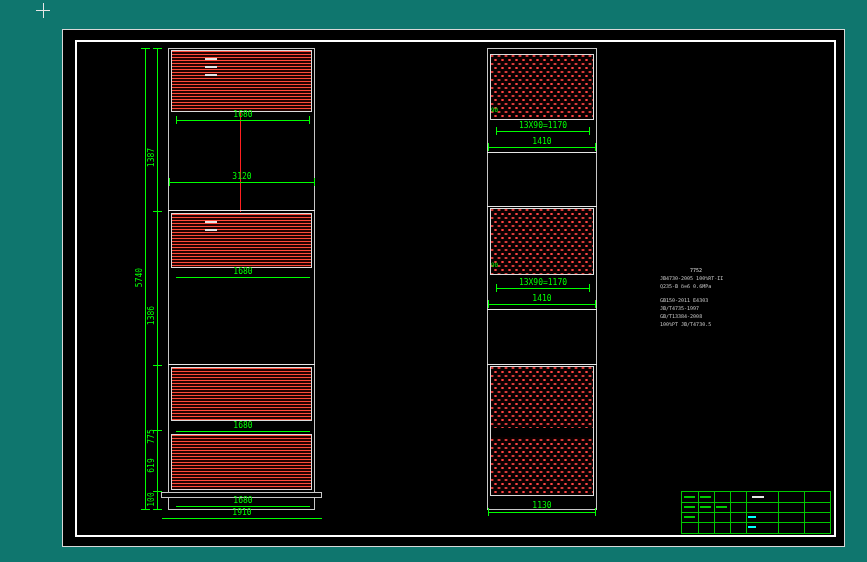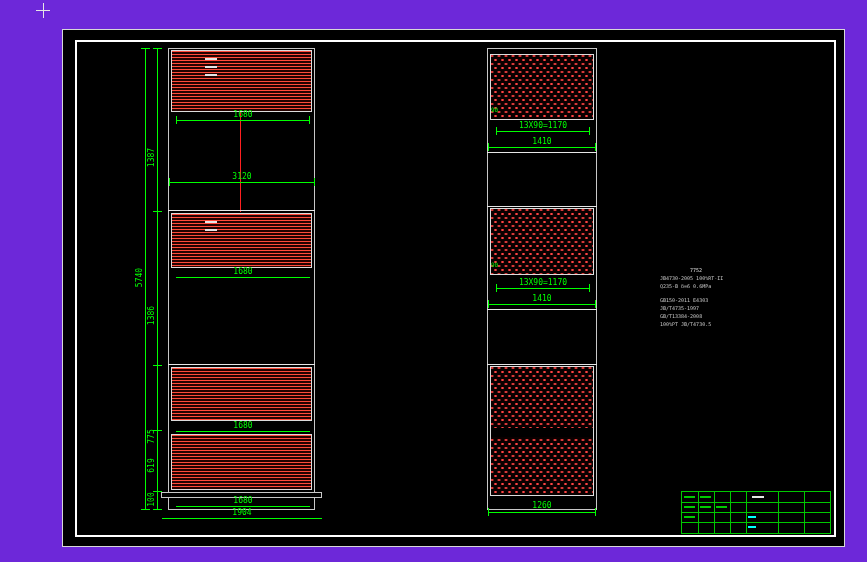--- a/index.html
+++ b/index.html
@@ -1,16 +1,16 @@
 <!DOCTYPE html>
 <html><head>
 <meta charset="utf-8">
 <style>
   html,body{margin:0;padding:0;background:#222;}
-  #canvas{position:relative;width:867px;height:562px;background:#6d28d9;overflow:hidden;
+  #canvas{position:relative;width:867px;height:562px;background:#0f766e;overflow:hidden;
           font-family:"DejaVu Sans Mono",monospace;}
   .a{position:absolute;}
   .wl{background:#e6e6e6;}           
   .gl{background:#00ff00;}           
   .rl{background:#ff2020;}           
   .gt{color:#00ff00;font-size:8px;line-height:9px;text-align:center;white-space:nowrap;}
   .sm{font-size:6px;line-height:7px;text-align:left;}
   .vt{transform:rotate(-90deg);transform-origin:center;width:34px;}
   .louver{border:1px solid #dcdcdc;box-sizing:border-box;
           background:repeating-linear-gradient(to bottom,#ff4a3a 0px,#ff4a3a 1px,#240200 1px,#240200 3px);}
@@ -68,21 +68,21 @@
 
   <div class="a gt" style="left:176px;top:421px;width:134px;">1680</div>
   <div class="a gl" style="left:176px;top:431px;width:134px;height:1px;"></div>
 
   <div class="a louver" style="left:171px;top:434px;width:141px;height:56px;"></div>
 
   <div class="a outline" style="left:161px;top:492px;width:161px;height:6px;"></div>
 
   <div class="a gt" style="left:176px;top:496px;width:134px;">1680</div>
   <div class="a gl" style="left:176px;top:506px;width:134px;height:1px;"></div>
-  <div class="a gt" style="left:162px;top:508px;width:160px;">1904</div>
+  <div class="a gt" style="left:162px;top:508px;width:160px;">1910</div>
   <div class="a gl" style="left:162px;top:518px;width:160px;height:1px;"></div>
 
   <div class="a gl" style="left:157px;top:48px;width:1px;height:462px;"></div>
   <div class="a gl" style="left:145px;top:48px;width:1px;height:462px;"></div>
   <div class="a gl" style="left:153px;top:48px;width:9px;height:1px;"></div>
   <div class="a gl" style="left:153px;top:211px;width:9px;height:1px;"></div>
   <div class="a gl" style="left:153px;top:365px;width:9px;height:1px;"></div>
   <div class="a gl" style="left:153px;top:430px;width:9px;height:1px;"></div>
   <div class="a gl" style="left:153px;top:491px;width:9px;height:1px;"></div>
   <div class="a gl" style="left:153px;top:509px;width:9px;height:1px;"></div>
@@ -126,21 +126,21 @@
   <div class="a gl" style="left:488px;top:304px;width:108px;height:1px;"></div>
   <div class="a gl" style="left:488px;top:300px;width:1px;height:8px;"></div>
   <div class="a gl" style="left:595px;top:300px;width:1px;height:8px;"></div>
 
   <div class="a wl" style="left:487px;top:309px;width:110px;height:1px;"></div>
   <div class="a wl" style="left:487px;top:364px;width:110px;height:1px;"></div>
 
   <div class="a holes" style="left:490px;top:366px;width:104px;height:130px;"></div>
   <div class="a" style="left:491px;top:428px;width:102px;height:9px;background:#000;"></div>
 
-  <div class="a gt" style="left:488px;top:501px;width:108px;">1260</div>
+  <div class="a gt" style="left:488px;top:501px;width:108px;">1130</div>
   <div class="a gl" style="left:488px;top:512px;width:108px;height:1px;"></div>
   <div class="a gl" style="left:488px;top:508px;width:1px;height:8px;"></div>
   <div class="a gl" style="left:595px;top:508px;width:1px;height:8px;"></div>
 
   <div class="a" style="left:660px;top:266px;width:110px;">
     <span class="note" style="padding-left:30px;color:#e0e0e0;">7752</span>
     <span class="note">JB4730-2005 100%RT-II</span>
     <span class="note">Q235-B  δ=6  0.6MPa</span>
     <span class="note" style="height:6px;"></span>
     <span class="note">GB150-2011  E4303</span>

